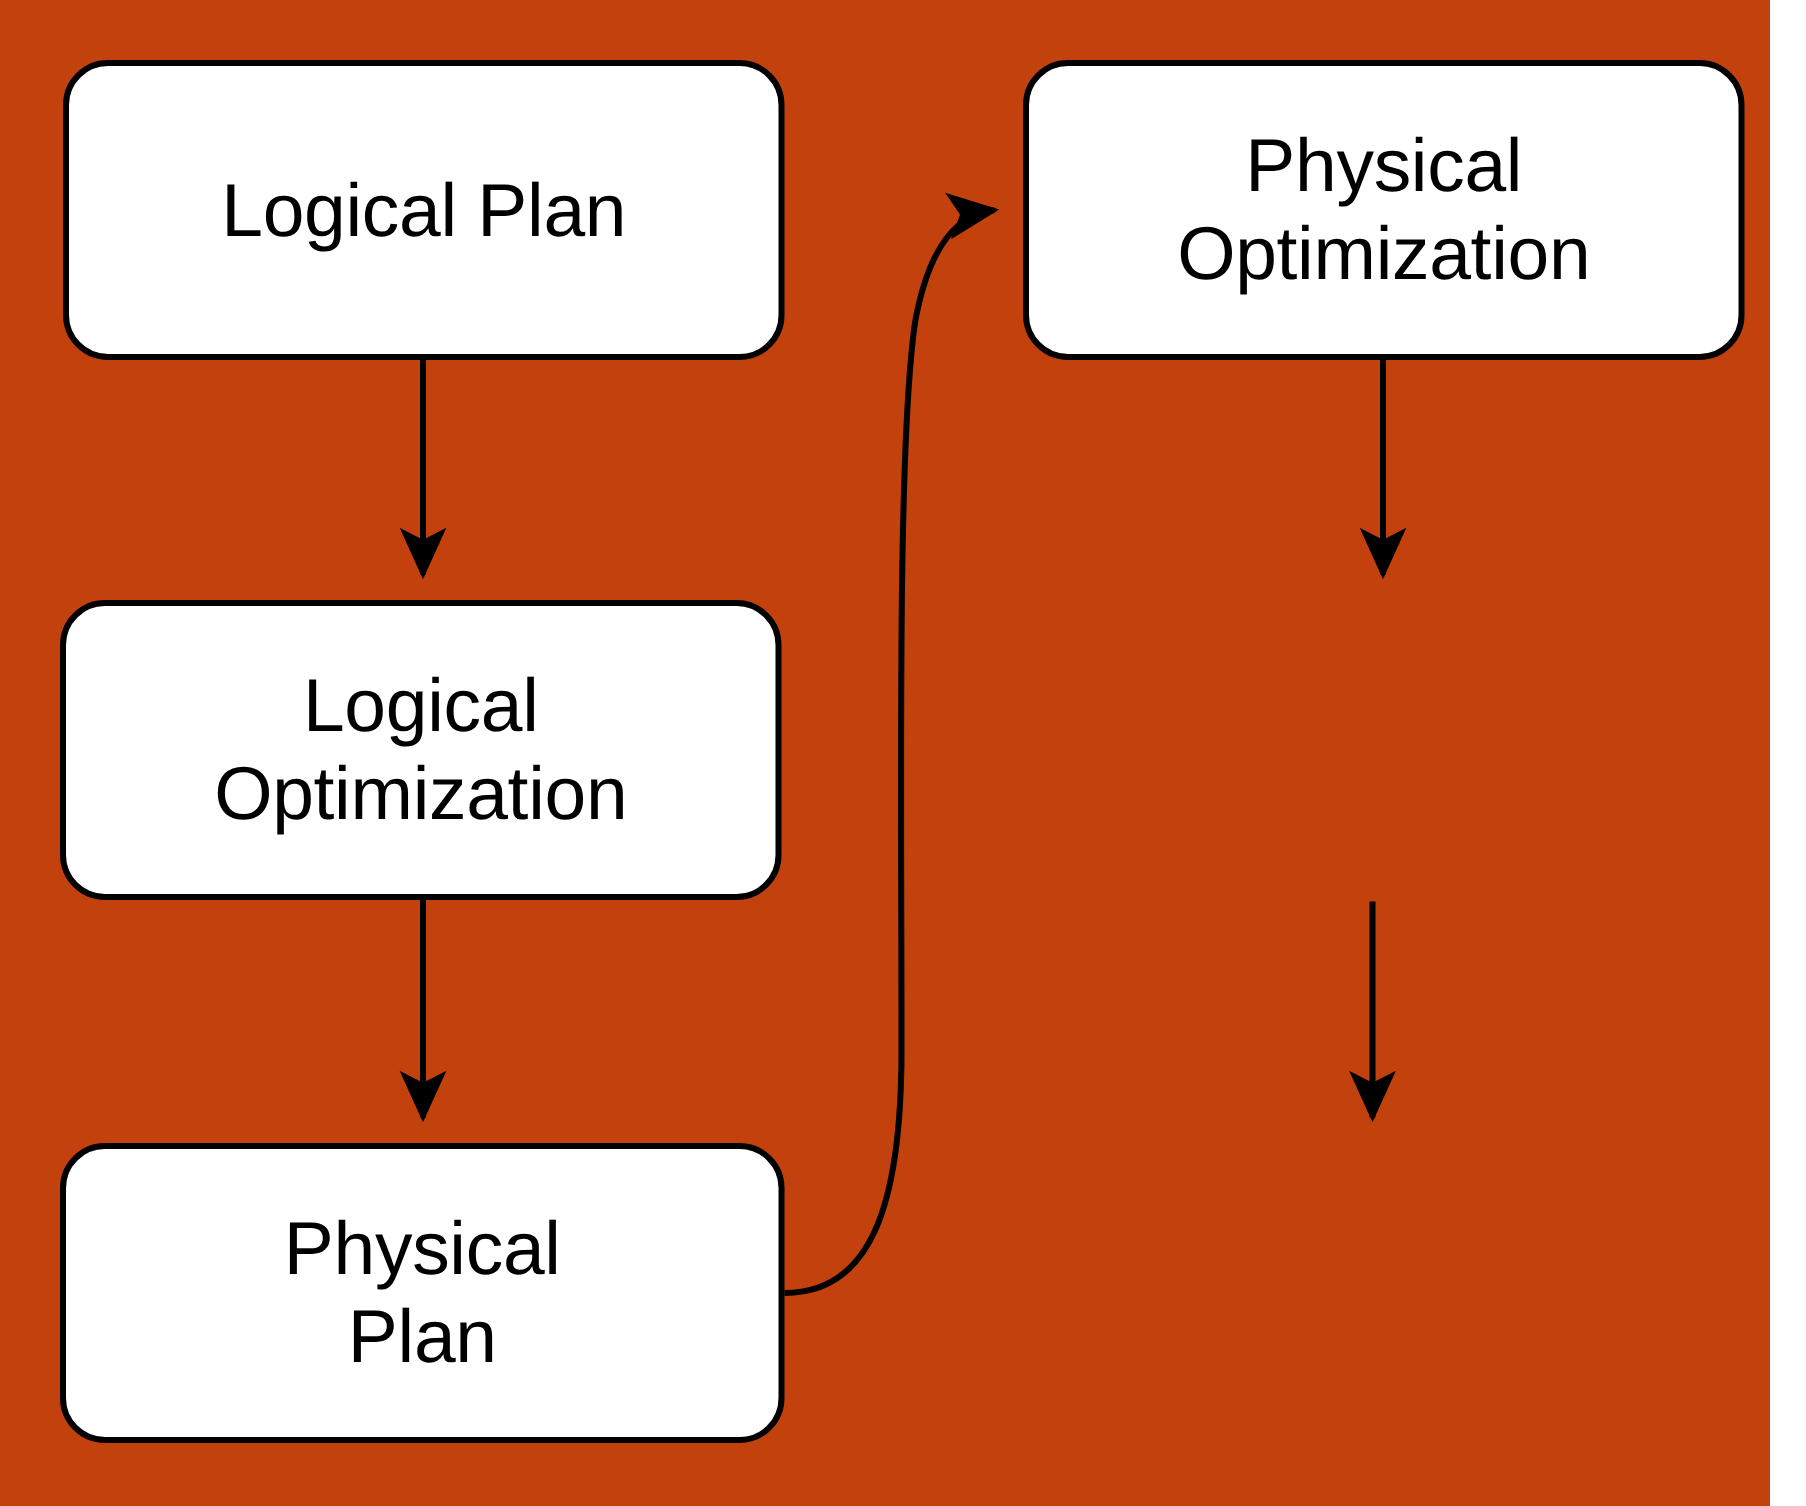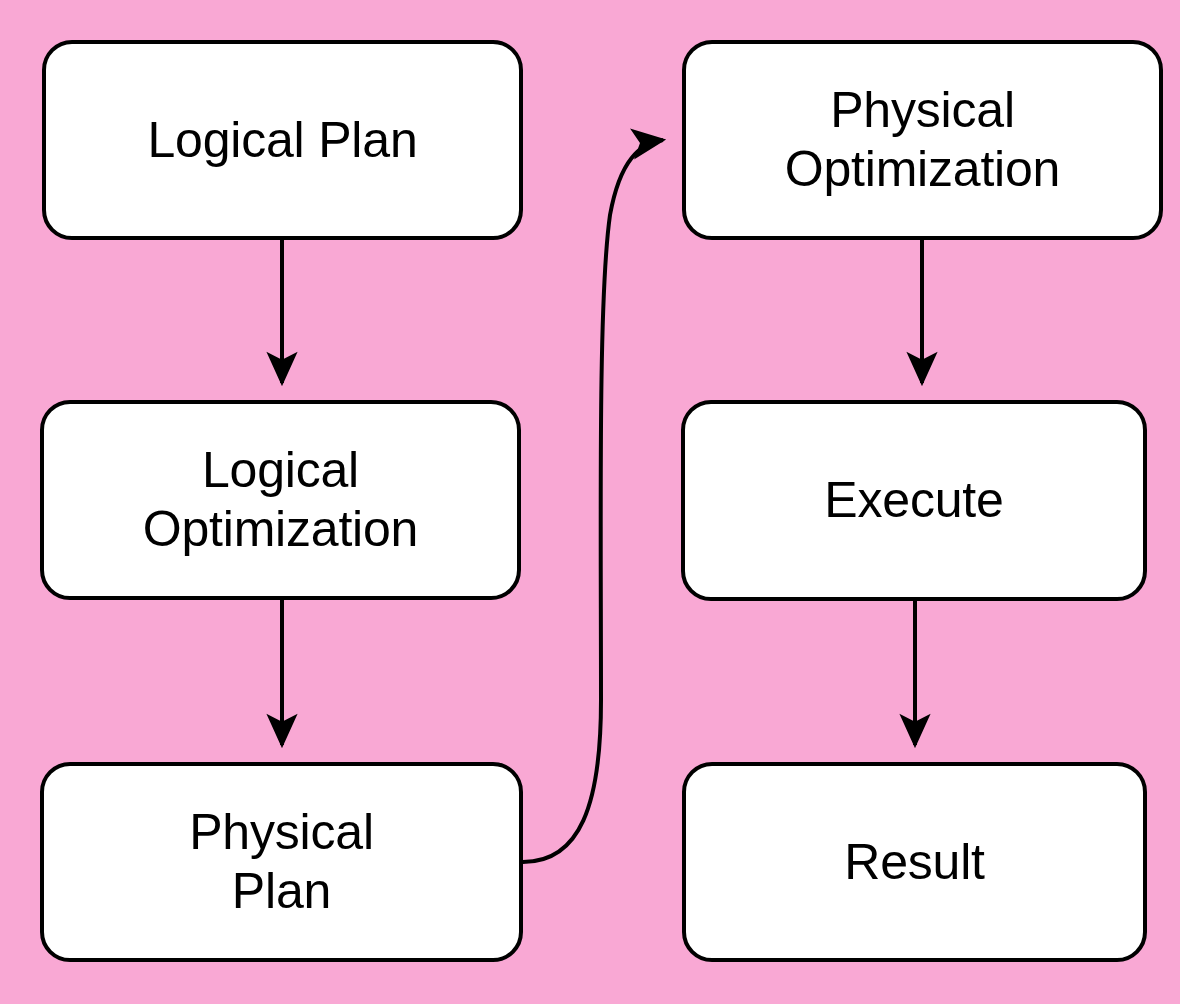--- a/index.html
+++ b/index.html
@@ -8,21 +8,21 @@
     padding: 0;
     background: #ffffff;
   }
   body {
     font-family: "Liberation Sans", sans-serif;
   }
   #canvas {
     position: relative;
     width: 1180px;
     height: 1004px;
-    background: #f9a8d4;
+    background: #c2410c;
     overflow: hidden;
   }
   #edges {
     position: absolute;
     left: 0;
     top: 0;
     width: 1204px;
     height: 1004px;
     pointer-events: none;
   }
@@ -103,21 +103,15 @@
   <div class="node" id="node-physical-plan">
     <span class="node-label">Physical
 Plan</span>
   </div>
 
   <div class="node" id="node-physical-optimization">
     <span class="node-label">Physical
 Optimization</span>
   </div>
 
-  <div class="node" id="node-execute">
-    <span class="node-label">Execute</span>
-  </div>
 
-  <div class="node" id="node-result">
-    <span class="node-label">Result</span>
-  </div>
 
 </div>
 
 </body></html>

